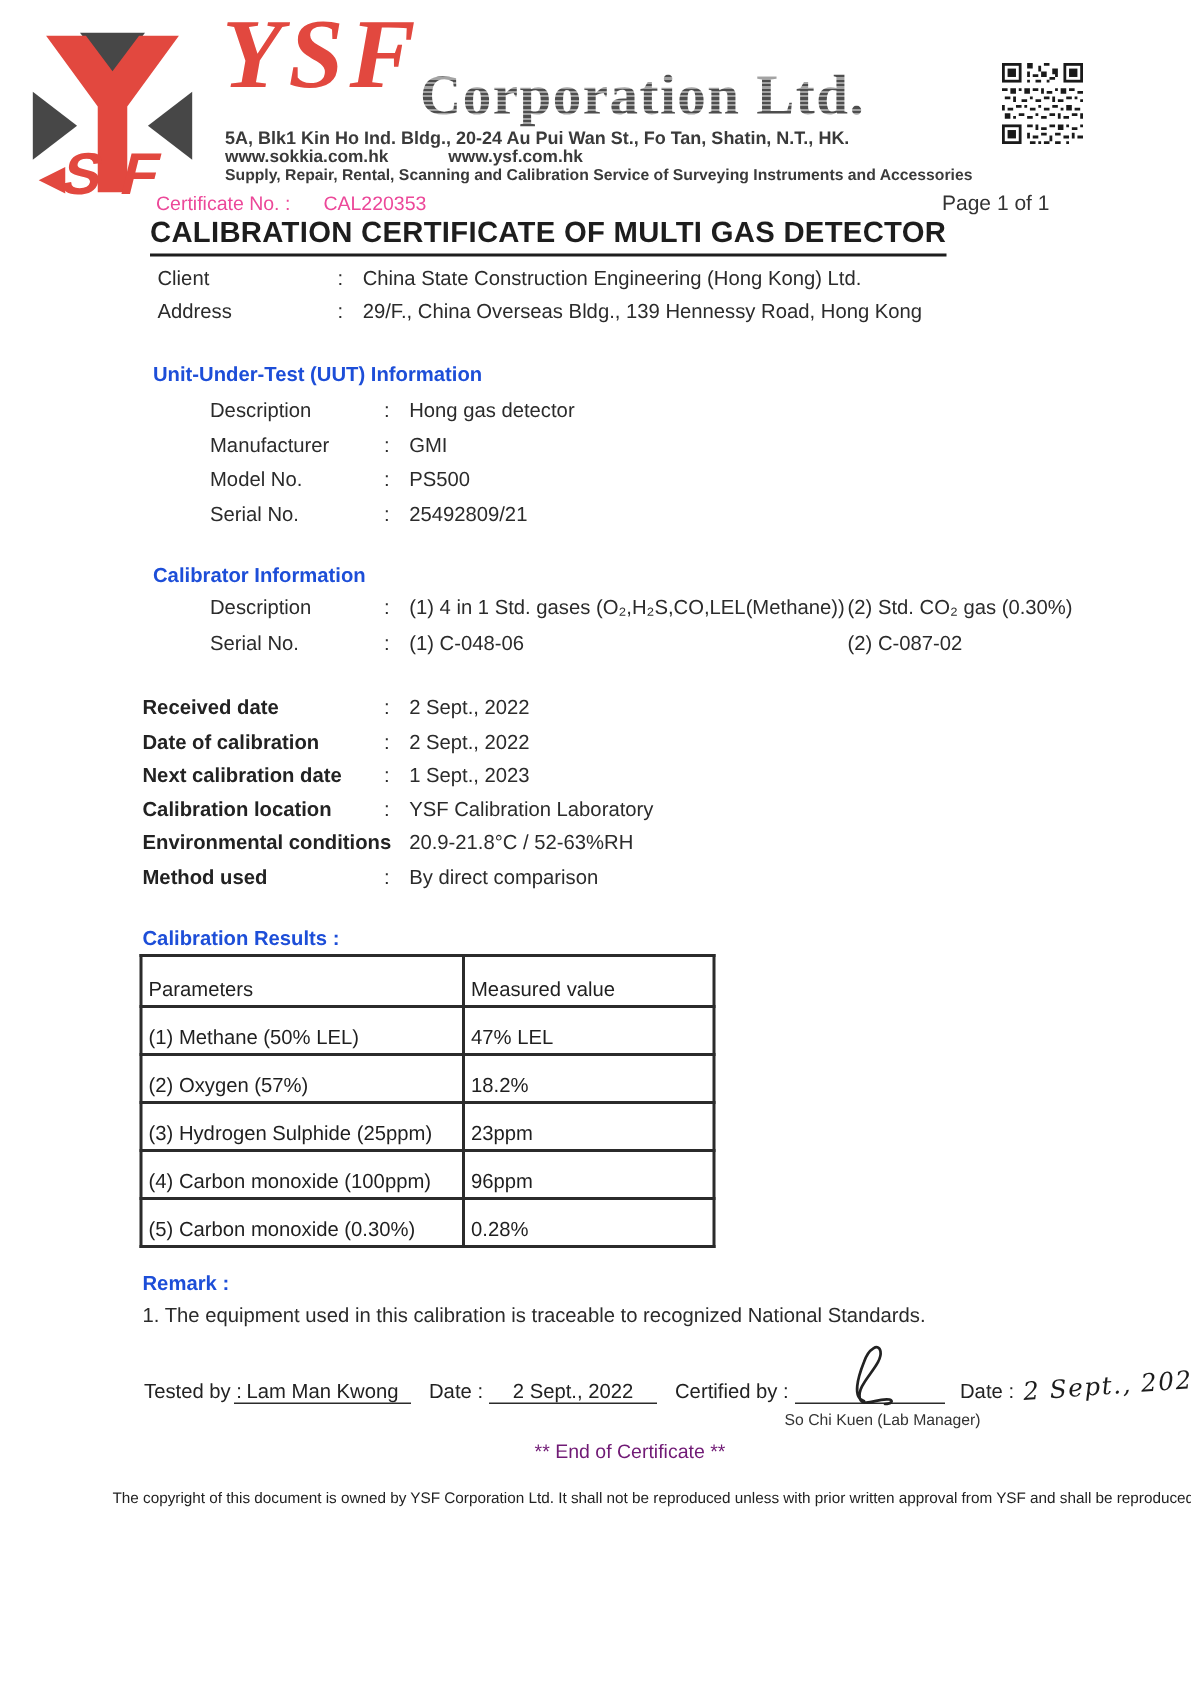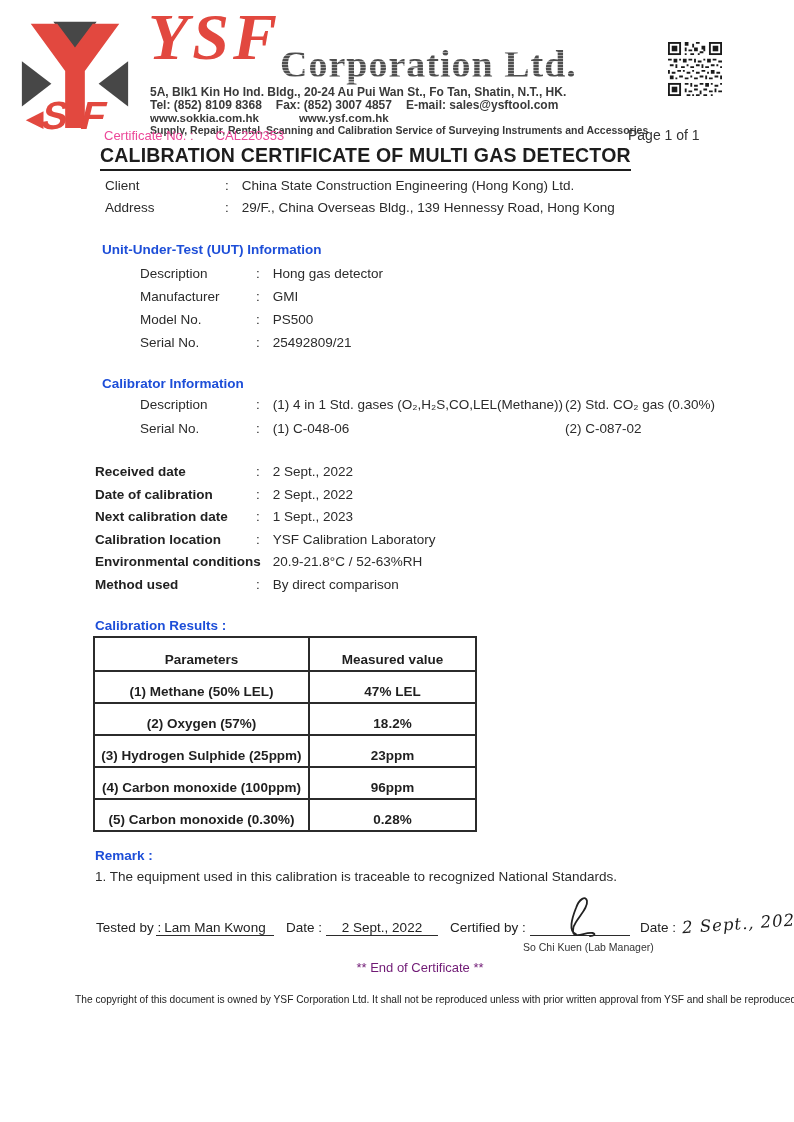--- a/index.html
+++ b/index.html
@@ -42,22 +42,22 @@
   .kv .v{margin-left:13px;}
   .kv .v2{position:absolute;left:425px;top:0;}
   .kb .k{font-weight:bold;color:#222;}
   .heading{position:absolute;font-size:13.5px;font-weight:bold;color:#1d4ed8;white-space:nowrap;}
   
   .results-table{
     position:absolute;left:93px;top:636px;border-collapse:collapse;table-layout:fixed;
     font-size:13.5px;color:#1f1f1f;
   }
   .results-table td,.results-table th{
-    border:2px solid #2b2b2b;vertical-align:bottom;text-align:center;
-    padding:2px 4px 3px 4px;font-weight:bold;overflow:hidden;white-space:nowrap;
+    border:2px solid #2b2b2b;vertical-align:bottom;text-align:left;
+    padding:2px 4px 3px 4px;font-weight:normal;overflow:hidden;white-space:nowrap;
   }
   .results-table th{height:27px;}
   .results-table td{height:25px;}
   .col-param{width:215px;}
   .col-meas{width:167px;}
   
   .signrow{position:absolute;top:920px;left:0;width:794px;height:40px;font-size:13.5px;color:#222;}
   .signrow .piece{position:absolute;white-space:nowrap;}
   .uline{border-bottom:1.5px solid #2b2b2b;text-align:center;display:inline-block;}
   .sig-svg{position:absolute;left:548px;top:-28px;width:60px;height:48px;}
@@ -87,23 +87,20 @@
       <text x="55" y="119">S</text>
       <text x="95" y="119">F</text>
     </g>
   </svg>
 
   <div class="brand-ysf">YSF</div>
   <div class="brand-corp">Corporation Ltd.</div>
 
   <div class="hdr-lines">
     <div class="hdr-line1">5A, Blk1 Kin Ho Ind. Bldg., 20-24 Au Pui Wan St., Fo Tan, Shatin, N.T., HK.</div>
-    <div class="hdr-line2">
-      <span>Tel: (852) 8109 8368</span><span>Fax: (852) 3007 4857</span><span>E-mail: sales@ysftool.com</span>
-    </div>
     <div class="hdr-line3">
       <span>www.sokkia.com.hk</span><span>www.ysf.com.hk</span>
     </div>
     <div class="hdr-line4">Supply, Repair, Rental, Scanning and Calibration Service of Surveying Instruments and Accessories</div>
   </div>
 
   <svg class="qr" viewBox="0 0 29 29" aria-hidden="true">
     <rect width="29" height="29" fill="#ffffff"></rect>
     <g fill="#1a1a1a">
       <rect x="0" y="0" width="7" height="7"></rect>

